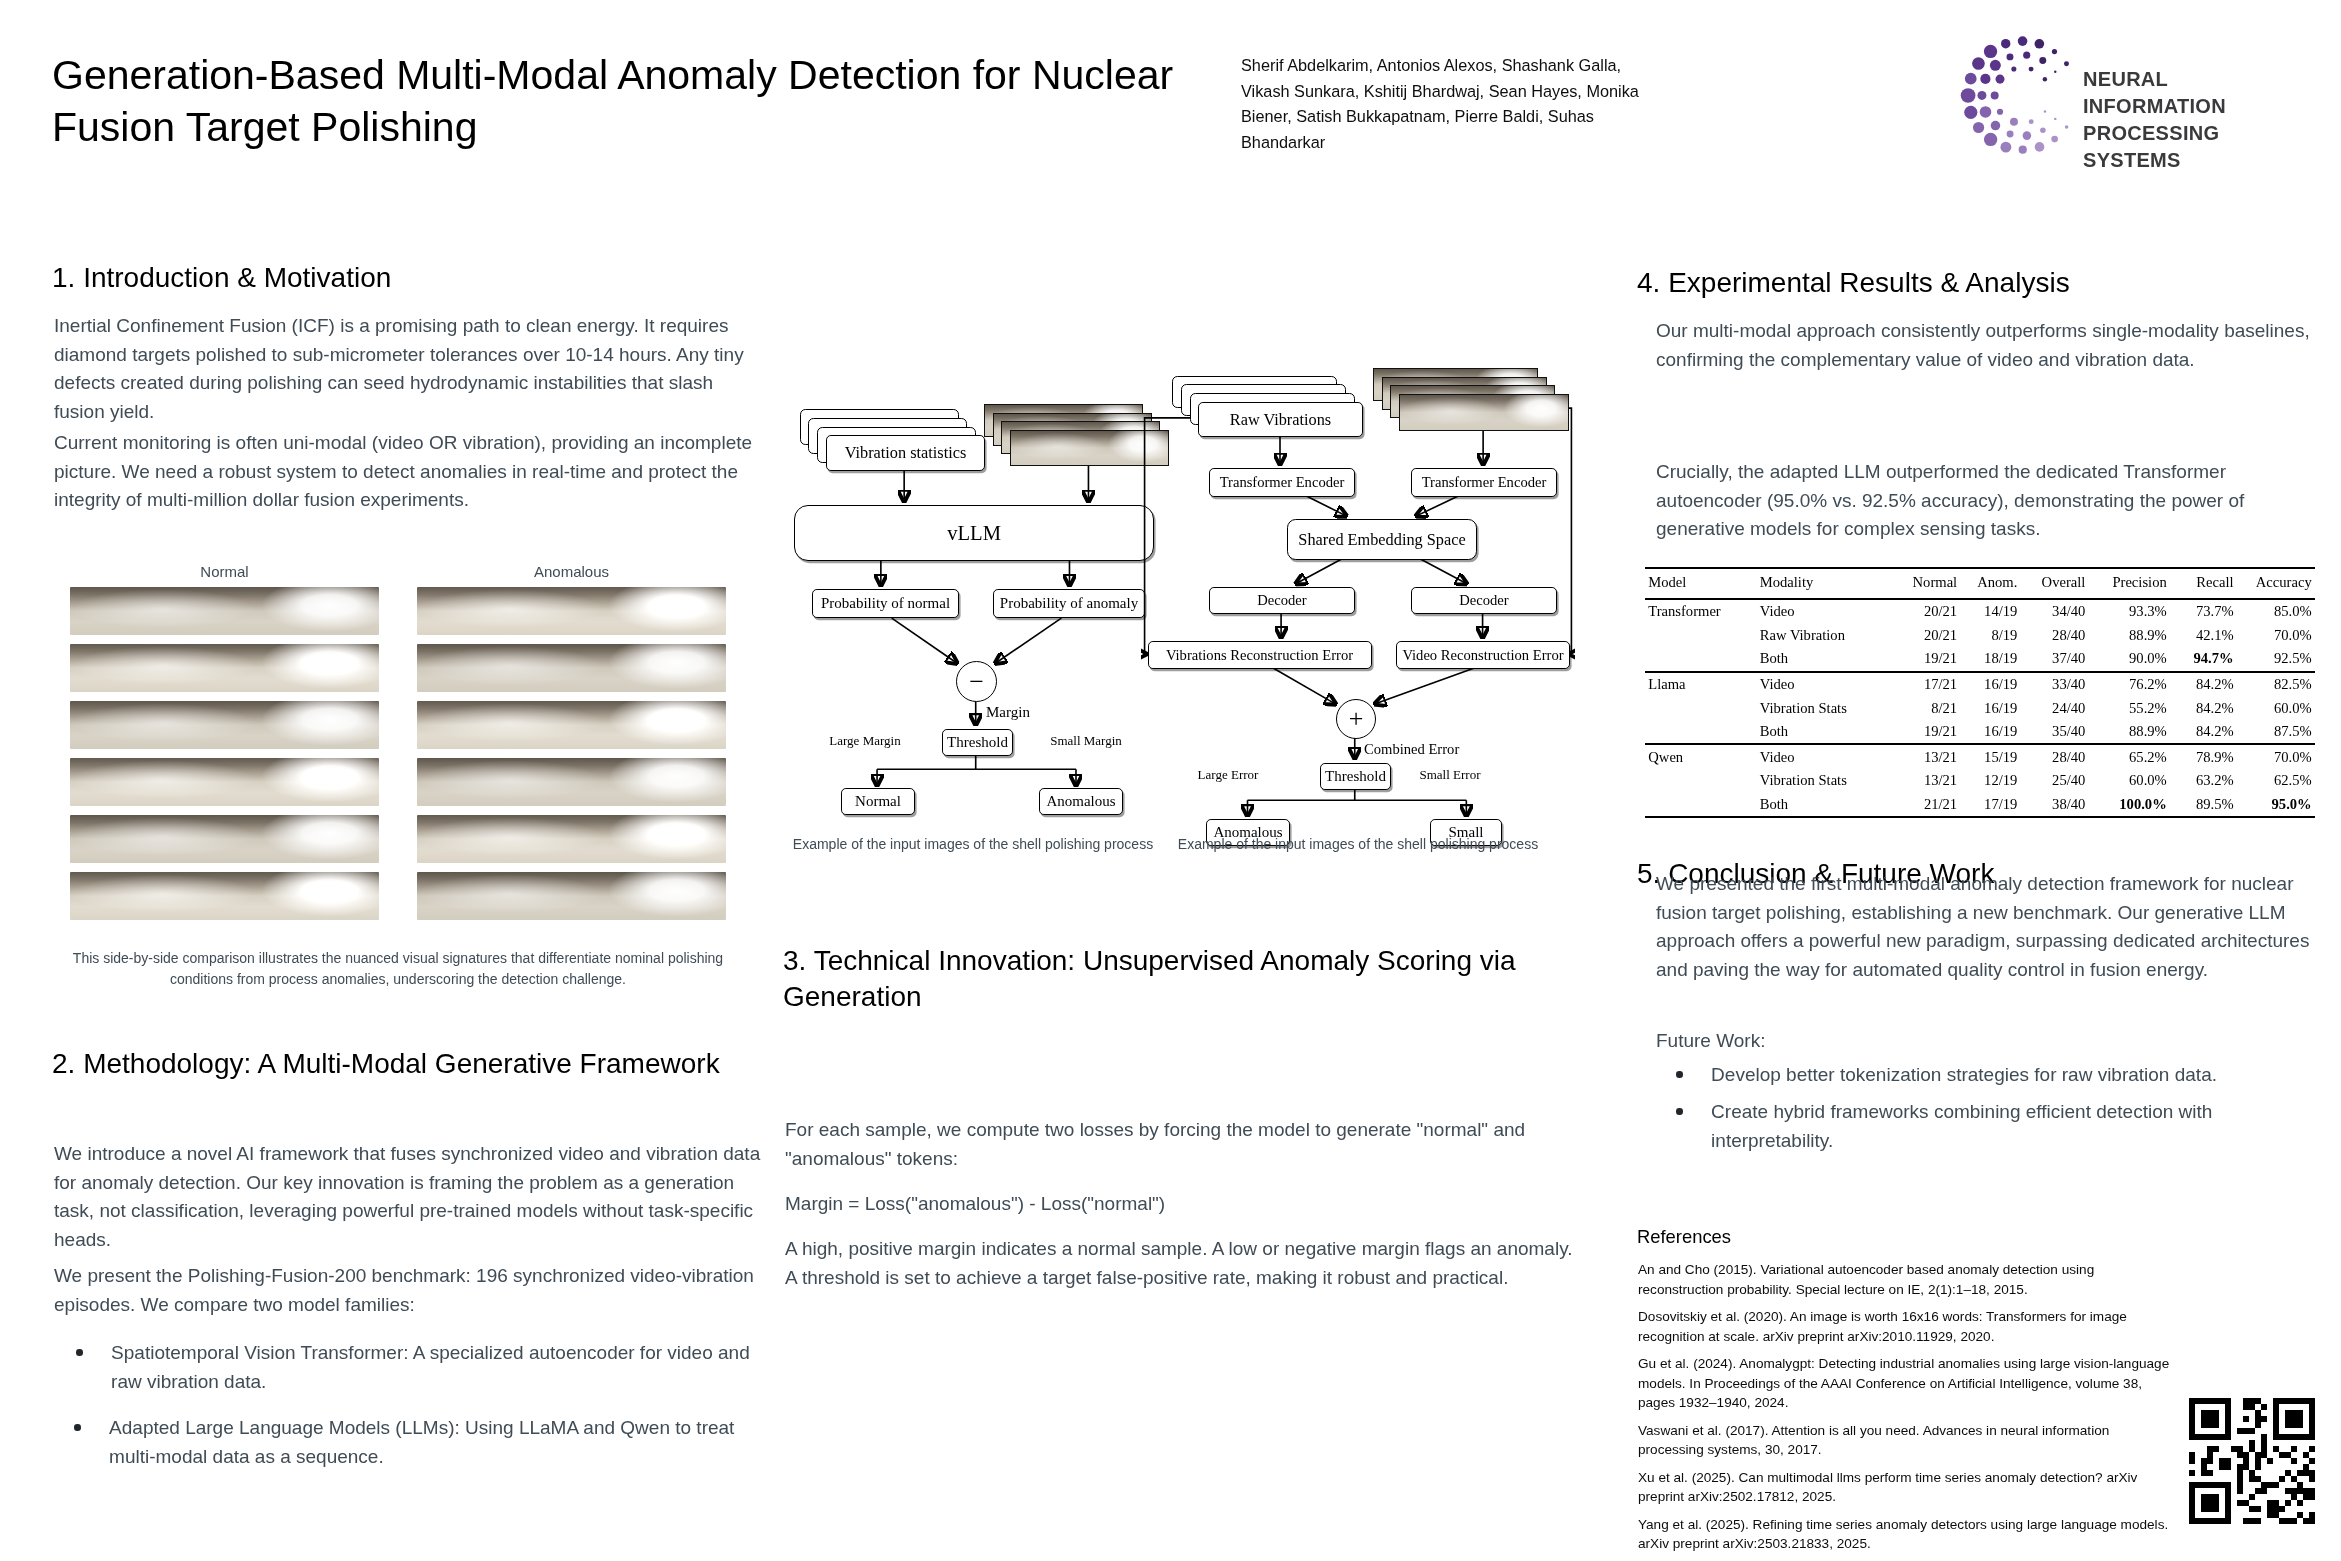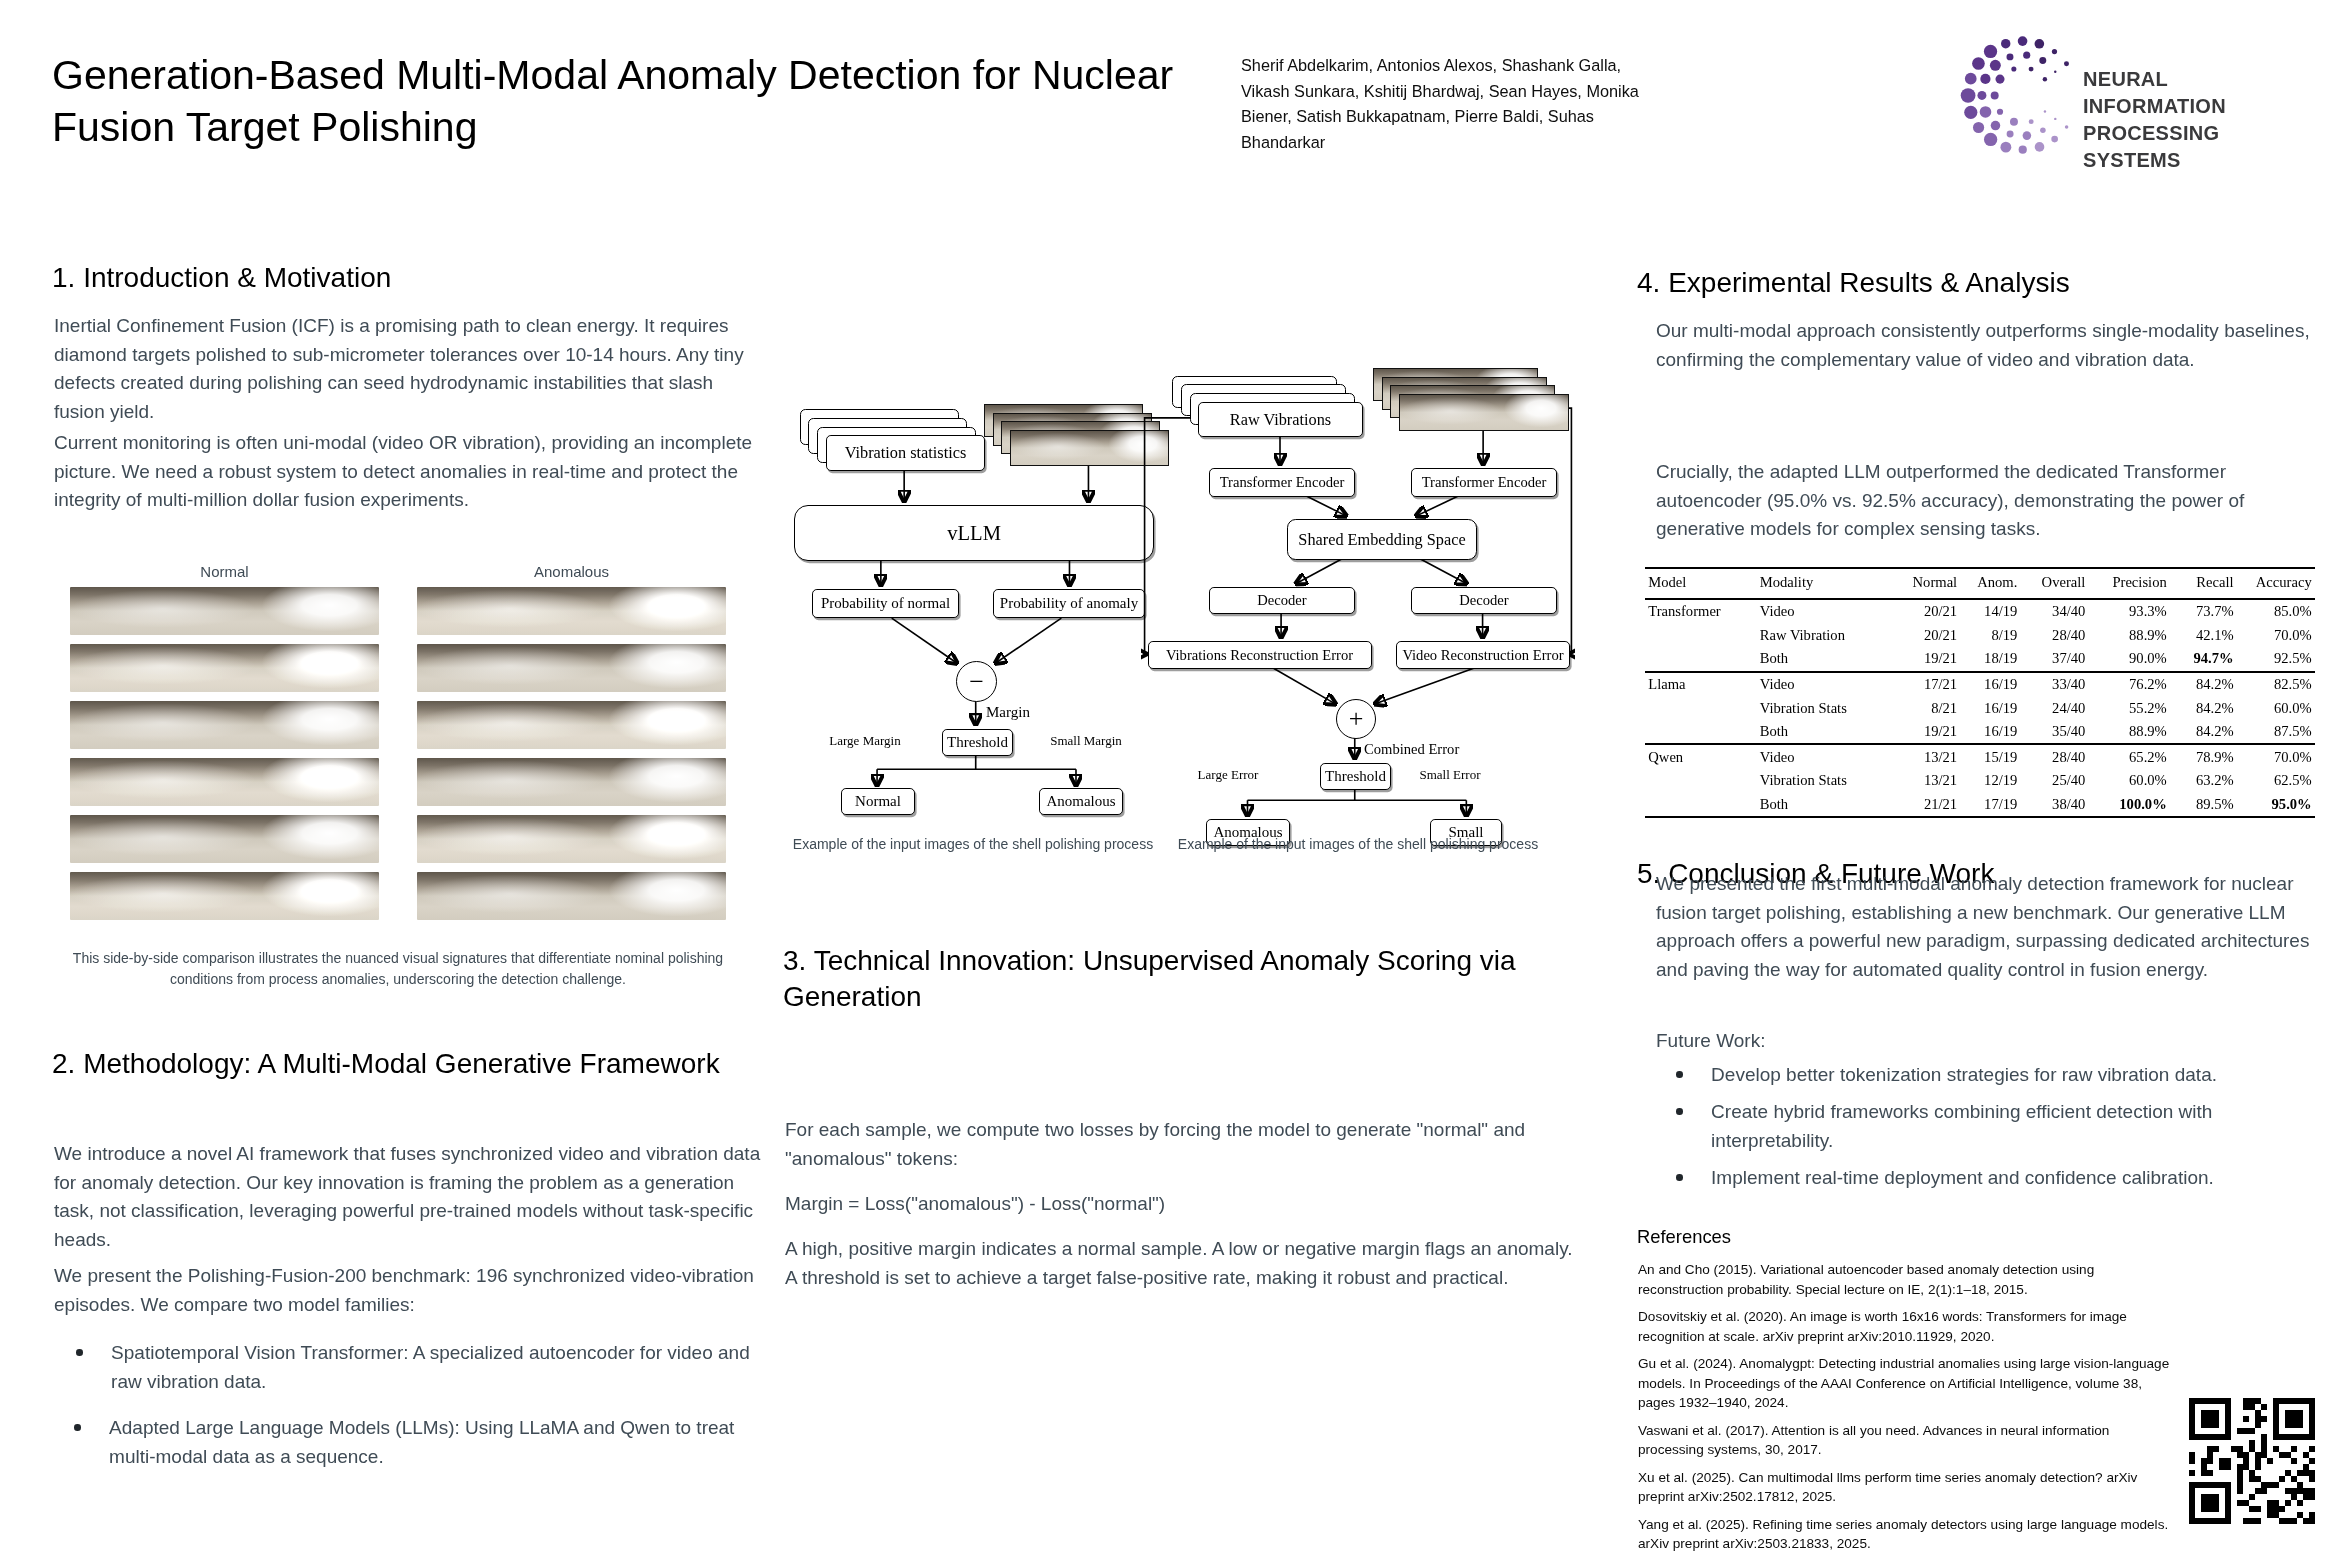--- a/index.html
+++ b/index.html
@@ -359,24 +359,20 @@
   <div class="abs h2" style="left:1637px;top:856px;width:683px;">5. Conclusion &amp; Future Work</div>
   <div class="abs pbody" style="left:1656px;top:870px;width:664px;">We presented the first multi-modal anomaly detection framework for nuclear fusion target polishing, establishing a new benchmark. Our generative LLM approach offers a powerful new paradigm, surpassing dedicated architectures and paving the way for automated quality control in fusion energy.</div>
   <div class="abs pbody" style="left:1656px;top:1027px;width:664px;">Future Work:</div>
   <div class="abs bullet-row" style="left:1672px;top:1061px;width:640px;">
     <span class="dot"></span>
     <span class="btext">Develop better tokenization strategies for raw vibration data.</span>
   </div>
   <div class="abs bullet-row" style="left:1672px;top:1098px;width:640px;">
     <span class="dot"></span>
     <span class="btext">Create hybrid frameworks combining efficient detection with interpretability.</span>
-  </div>
-  <div class="abs bullet-row" style="left:1672px;top:1164px;width:640px;">
-    <span class="dot"></span>
-    <span class="btext">Implement real-time deployment and confidence calibration.</span>
   </div>
 
   <div class="abs refhead" style="left:1637px;top:1226px;width:325px;">References</div>
   <div class="abs" style="left:1638px;top:1260px;width:534px;">
     <div class="ref">An and Cho (2015). Variational autoencoder based anomaly detection using reconstruction probability. Special lecture on IE, 2(1):1–18, 2015.</div>
     <div class="ref">Dosovitskiy et al. (2020). An image is worth 16x16 words: Transformers for image recognition at scale. arXiv preprint arXiv:2010.11929, 2020.</div>
     <div class="ref">Gu et al. (2024). Anomalygpt: Detecting industrial anomalies using large vision-language models. In Proceedings of the AAAI Conference on Artificial Intelligence, volume 38, pages 1932–1940, 2024.</div>
     <div class="ref">Vaswani et al. (2017). Attention is all you need. Advances in neural information processing systems, 30, 2017.</div>
     <div class="ref">Xu et al. (2025). Can multimodal llms perform time series anomaly detection? arXiv preprint arXiv:2502.17812, 2025.</div>
     <div class="ref">Yang et al. (2025). Refining time series anomaly detectors using large language models. arXiv preprint arXiv:2503.21833, 2025.</div>

